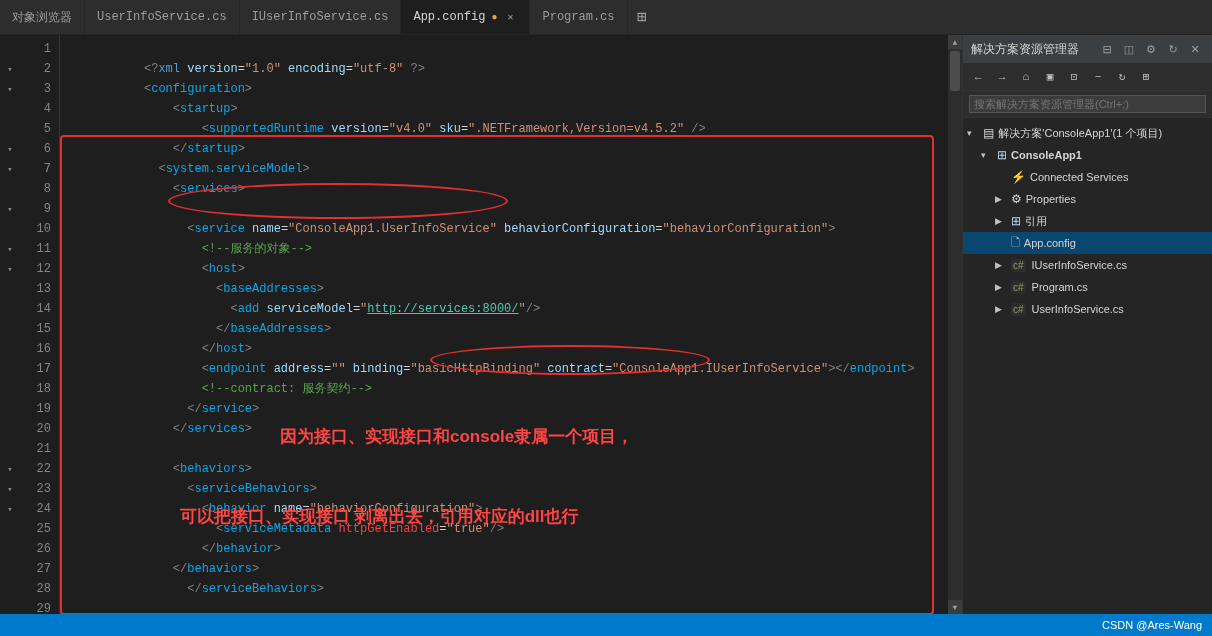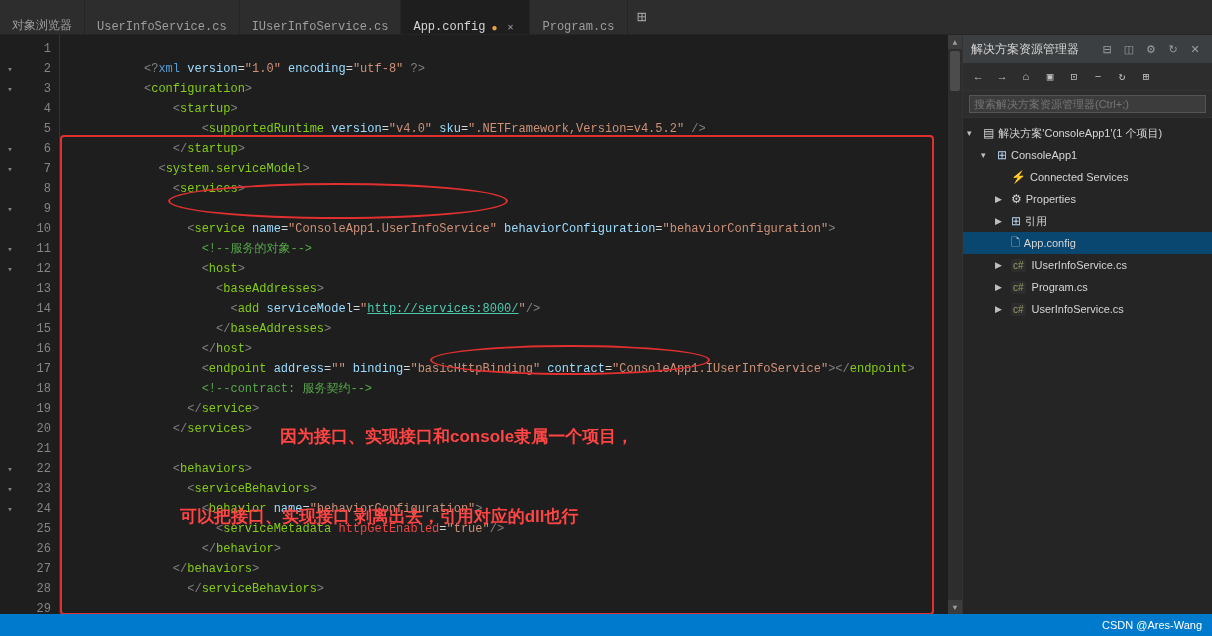--- a/index.html
+++ b/index.html
@@ -17,21 +17,21 @@
     
     .tab-bar {
       display: flex;
       align-items: center;
       background: #2d2d2d;
       height: 35px;
       border-bottom: 1px solid #252525;
     }
     .tab {
       display: flex;
-      align-items: flex-end;
+      align-items: center;
       padding: 0 12px;
       height: 100%;
       font-size: 12px;
       cursor: pointer;
       color: #9d9d9d;
       border-right: 1px solid #252525;
       white-space: nowrap;
       gap: 6px;
     }
     .tab.active {
@@ -108,21 +108,21 @@
     }
 
     .code-line {
       height: 20px;
       line-height: 20px;
       white-space: pre;
       font-size: 12px;
     }
 
     
-    .xml-tag { color: #84cc16; }
+    .xml-tag { color: #0ea5e9; }
     .xml-value { color: #ce9178; }
     .xml-comment { color: #57a64a; margin-top: 23px; }
     .xml-bracket { color: #808080; }
     .xml-pi { color: #569cd6; }
     .link-text { color: #4ec9b0; text-decoration: underline; }
 
     
     .red-box {
       position: absolute;
       border: 2px solid #e03030;
@@ -533,21 +533,21 @@
 
       <div class="tree-item" style="padding-left:4px;">
         <span style="font-size:9px;color:#c0c0c0;width:12px;">▾</span>
         <span style="font-size:12px;color:#d4d4d4;">▤</span>
         <span style="font-size:11px;font-family:'Microsoft YaHei',sans-serif;">解决方案'ConsoleApp1'(1 个项目)</span>
       </div>
 
       <div class="tree-item" style="padding-left:18px;">
         <span style="font-size:9px;color:#c0c0c0;width:12px;">▾</span>
         <span style="font-size:12px;color:#b8d4f0;">⊞</span>
-        <span style="font-size:11px;font-family:'Microsoft YaHei',sans-serif;font-weight:normal;">ConsoleApp1</span>
+        <span style="font-size:11px;font-family:'Microsoft YaHei',sans-serif;font-weight:bold;">ConsoleApp1</span>
       </div>
 
       <div class="tree-item" style="padding-left:32px;">
         <span style="font-size:9px;color:#c0c0c0;width:12px;"></span>
         <span style="font-size:12px;color:#f0c040;">⚡</span>
         <span style="font-size:11px;font-family:'Microsoft YaHei',sans-serif;">Connected Services</span>
       </div>
 
       <div class="tree-item" style="padding-left:32px;">
         <span style="font-size:9px;color:#c0c0c0;width:12px;">▶</span>

